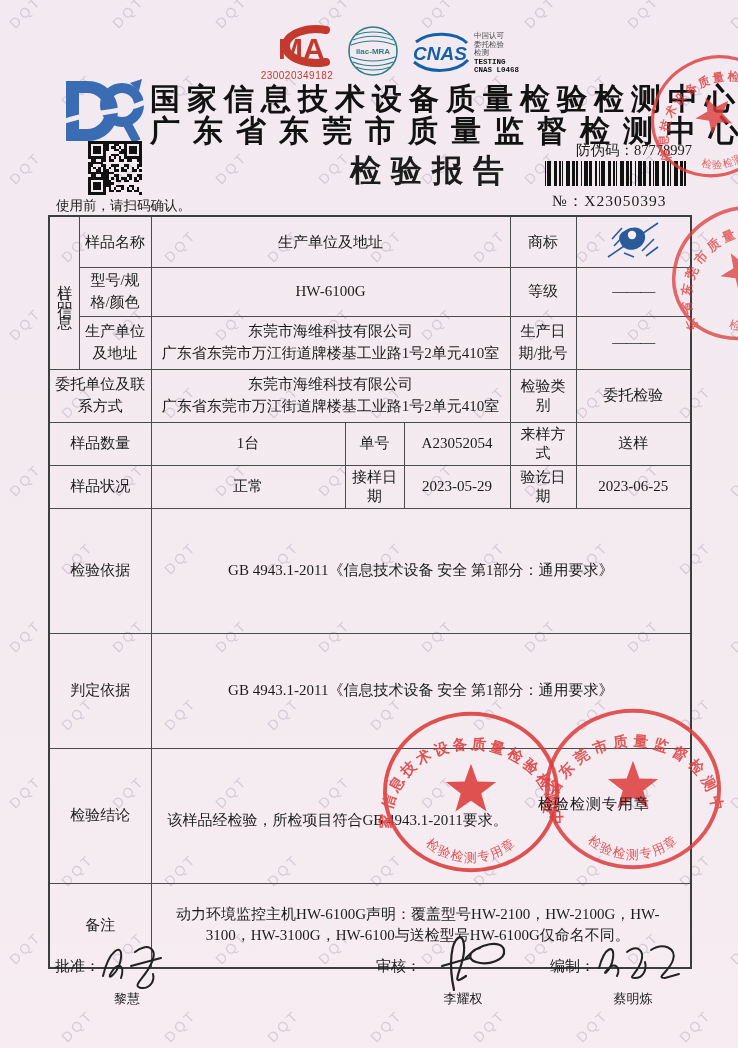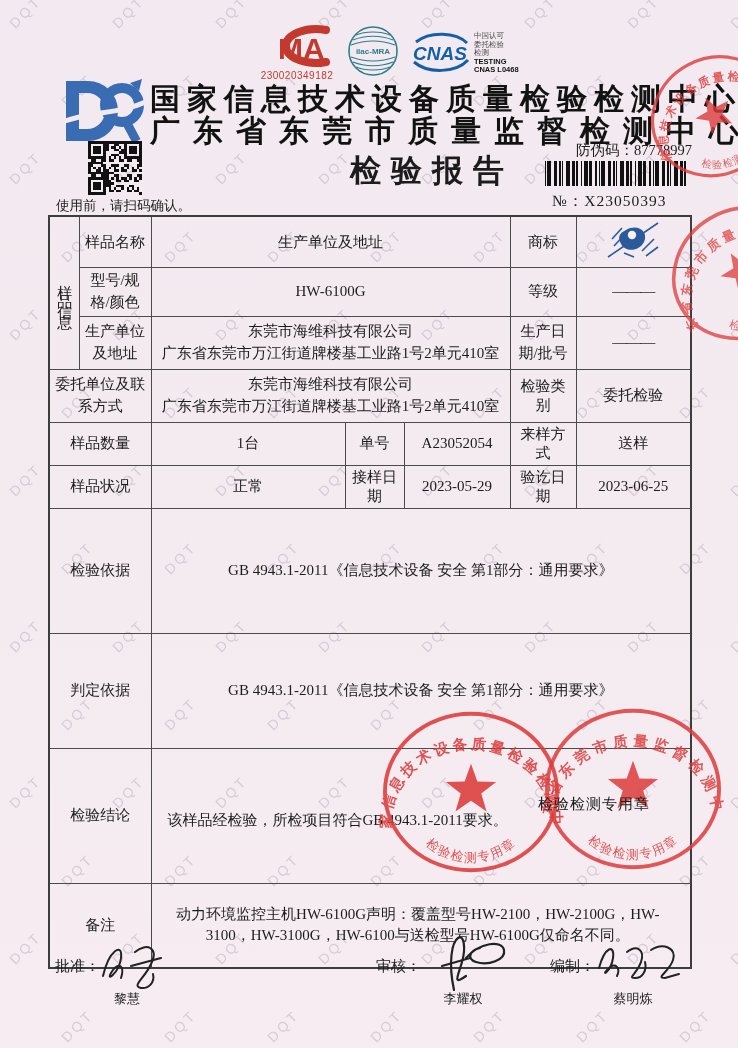--- a/index.html
+++ b/index.html
@@ -7,21 +7,21 @@
   .page{position:relative;width:738px;height:1048px;overflow:hidden;
         background:linear-gradient(180deg,#f2eaf0 0%,#f4ebf1 55%,#f6ecf1 100%);}
   .abs{position:absolute;}
   .wm{position:absolute;transform:rotate(-45deg);font-family:"Liberation Sans",sans-serif;
       font-size:14px;letter-spacing:3px;color:rgba(158,138,168,.33);z-index:1;user-select:none;}
   
   .logo-num{position:absolute;left:252px;top:70px;width:90px;text-align:center;
             color:#c4392e;font-family:"Liberation Sans",sans-serif;font-size:10px;letter-spacing:.5px;z-index:2;}
   .cnas-side{position:absolute;left:474px;top:32px;line-height:8.5px;z-index:2;}
   .cnas-side .zh{font-size:7.5px;color:#444;}
-  .cnas-side .en{font-size:7.5px;font-weight:bold;color:#111;font-family:Liberation Sans, sans-serif;}
+  .cnas-side .en{font-size:7.5px;font-weight:bold;color:#111;font-family:Liberation Mono, monospace;}
   .org-title{position:absolute;left:150px;width:560px;font-family:"Liberation Sans",sans-serif;
              font-weight:bold;color:#121212;white-space:nowrap;z-index:2;}
   .org1{top:79px;font-size:30px;letter-spacing:7px;}
   .org2{top:111px;font-size:30px;letter-spacing:13px;}
   .report-title{position:absolute;left:234px;top:150px;width:280px;text-align:right;
                 font-size:31px;font-weight:600;letter-spacing:10px;z-index:2;}
   .antifake{position:absolute;left:530px;top:141px;width:162px;text-align:right;font-size:14.5px;z-index:2;}
   .report-no{position:absolute;left:552px;top:191px;font-size:15.5px;letter-spacing:1px;z-index:2;}
   .qr-caption{position:absolute;left:56px;top:197px;font-size:13.5px;z-index:2;}
   #qr{position:absolute;left:88px;top:141px;width:54px;height:54px;z-index:2;}

